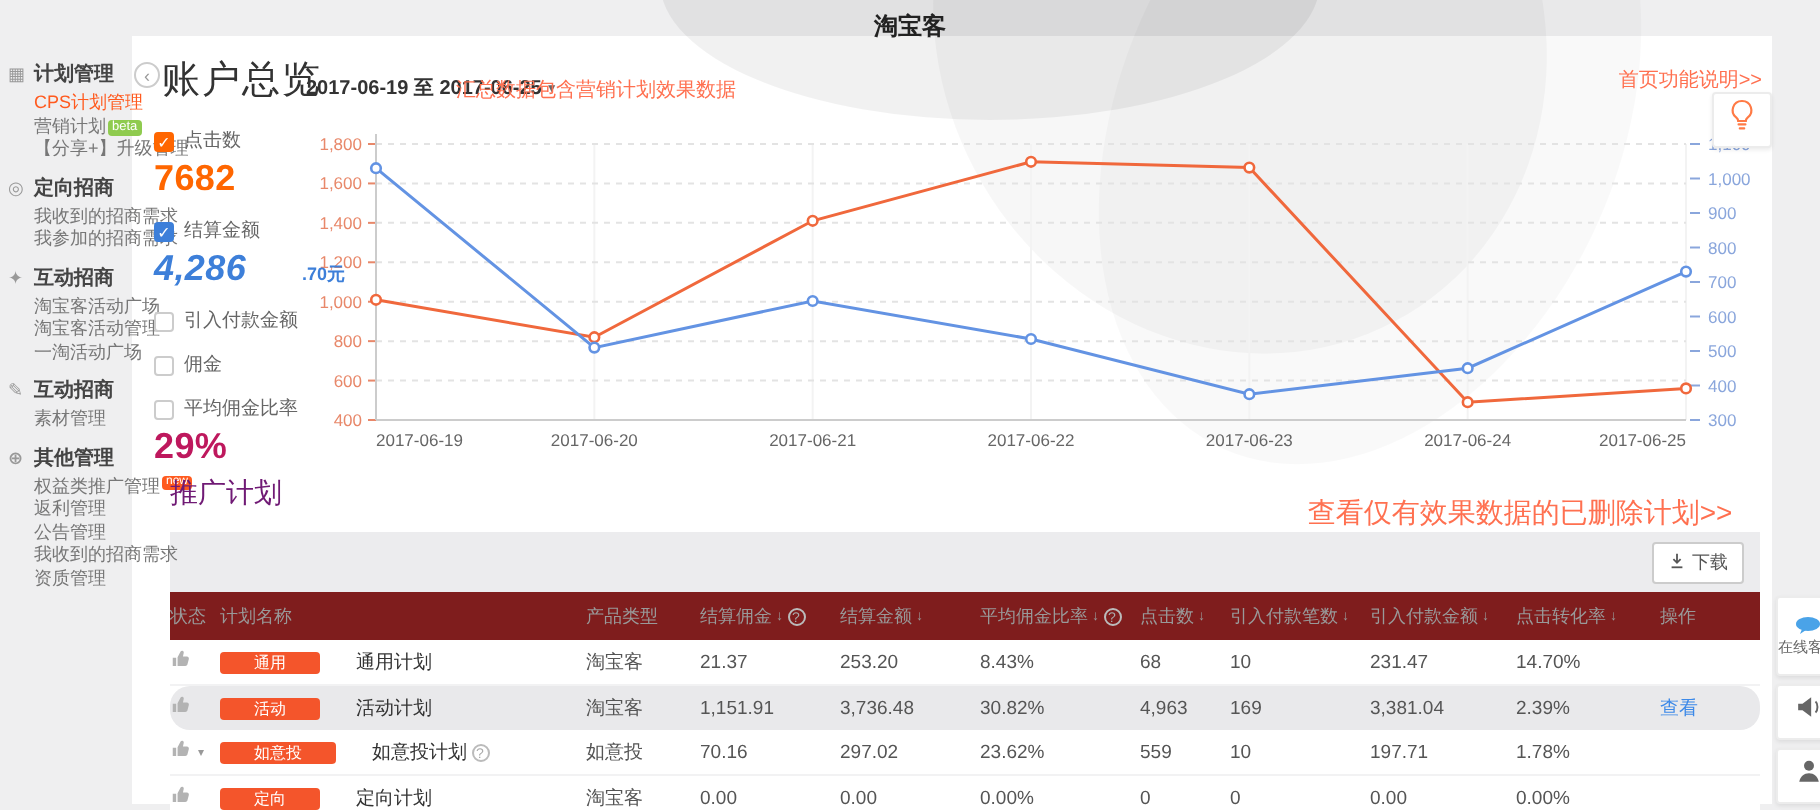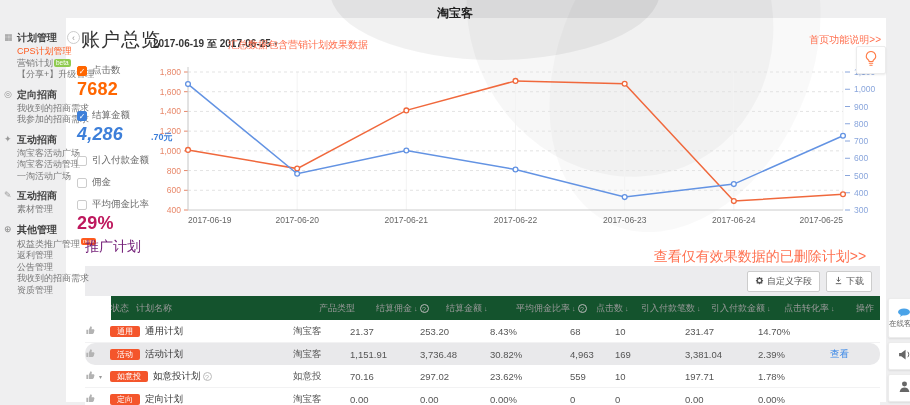--- a/index.html
+++ b/index.html
@@ -41,28 +41,28 @@
   
   #chart{left:146px;top:60px;z-index:3;}
   
   .plans-title{left:85px;top:238px;font-size:14px;font-weight:500;color:#701a75;margin:0;z-index:4;position:absolute;}
   .deleted-link{left:640px;top:248px;width:240px;text-align:center;font-size:14px;color:#ff7050;z-index:4;text-decoration:none;cursor:pointer;}
   #ptable{left:85px;top:266px;width:795px;z-index:3;font-size:9.5px;}
   .t-toolbar{height:30px;background:#ececee;display:flex;align-items:center;justify-content:flex-end;gap:6px;padding-right:8px;box-sizing:border-box;}
   .tbtn{display:inline-flex;align-items:center;gap:3px;background:#fff;border:1px solid #ccc;border-radius:2px;
         font-size:9px;color:#555;padding:3px 7px;cursor:pointer;font-family:inherit;}
   .t-row{display:grid;grid-template-columns:25px 183px 57px 70px 70px 80px 45px 70px 73px 72px 50px;align-items:center;}
-  .t-head{height:24px;background:#14532d;color:#999;font-size:9px;margin-left:26px;}
+  .t-head{height:24px;background:#7f1d1d;color:#999;font-size:9px;}
   .t-body{height:22px;background:#fff;border-bottom:1px solid #f2f2f3;color:#555;}
   .t-body.hl{background:#e9e9eb;border-bottom:none;border-radius:10px;}
   .cell{display:flex;align-items:center;gap:2px;overflow:hidden;white-space:nowrap;}
   .sortar{font-size:7px;color:#999;}
   .info-i{display:inline-block;width:9px;height:9px;border:1px solid #bbb;border-radius:50%;font-size:7px;line-height:9px;
           text-align:center;color:#aaa;box-sizing:border-box;}
-  .pbadge{display:inline-block;background:#f4552b;color:#fff;font-size:8px;line-height:11px;padding:0 7px;border-radius:2px;margin-right:3px;}
+  .pbadge{display:inline-block;background:#f4552b;color:#fff;font-size:8px;line-height:11px;padding:0 17px;border-radius:2px;margin-right:16px;}
   .pname{color:#333;}
   .viewlink{color:#3c89e8;cursor:pointer;text-decoration:none;}
   .rcaret{font-size:6px;color:#999;margin-left:1px;}
   
   .fbox{position:absolute;background:#fff;border:1px solid #ececec;box-shadow:0 1px 2px rgba(0,0,0,0.08);
         border-radius:2px;z-index:6;display:flex;flex-direction:column;align-items:center;justify-content:center;cursor:pointer;}
   .tips-box{left:856px;top:46px;width:28px;height:26px;}
   .svc-box{left:888px;top:298px;width:30px;height:38px;font-size:7.5px;color:#666;line-height:8.5px;text-align:center;}
   .horn-box{left:888px;top:342px;width:30px;height:26px;}
   .person-box{left:888px;top:374px;width:30px;height:26px;}
@@ -232,26 +232,20 @@
       <circle cx="587.8333333333334" cy="124.1" r="2.4" fill="#fff" stroke="#6393e3" stroke-width="1.3"></circle>
       <circle cx="697" cy="75.8" r="2.4" fill="#fff" stroke="#6393e3" stroke-width="1.3"></circle>
     </svg></div>
 
 <h2 class="plans-title">推广计划</h2>
 <a class="abs deleted-link">查看仅有效果数据的已删除计划&gt;&gt;</a>
 <div class="abs" id="ptable">
     <div class="t-toolbar">
       <button class="tbtn">
         <span><svg width="9" height="9" viewBox="0 0 10 10">
-            <path d="M5 3.2A1.8 1.8 0 1 0 5 6.8 1.8 1.8 0 0 0 5 3.2zm4 2.6l-1 .4-.2.6.6 1-.8.8-1-.6-.6.2-.4 1H4.4l-.4-1-.6-.2-1 .6-.8-.8.6-1-.2-.6-1-.4V4.6l1-.4.2-.6-.6-1 .8-.8 1 .6.6-.2.4-1h1.2l.4 1 .6.2 1-.6.8.8-.6 1 .2.6 1 .4z" fill="#555"></path>
-          </svg></span>
-        <span>自定义字段</span>
-      </button>
-      <button class="tbtn">
-        <span><svg width="9" height="9" viewBox="0 0 10 10">
             <path d="M5 1v5M3 4l2 2 2-2" stroke="#555" fill="none" stroke-width="1"></path>
             <path d="M2 8.5h6" stroke="#555" stroke-width="1"></path>
           </svg></span>
         <span>下载</span>
       </button>
     </div>
     <div class="t-row t-head">
       <div class="cell">
         <span>状态</span>
       </div>

